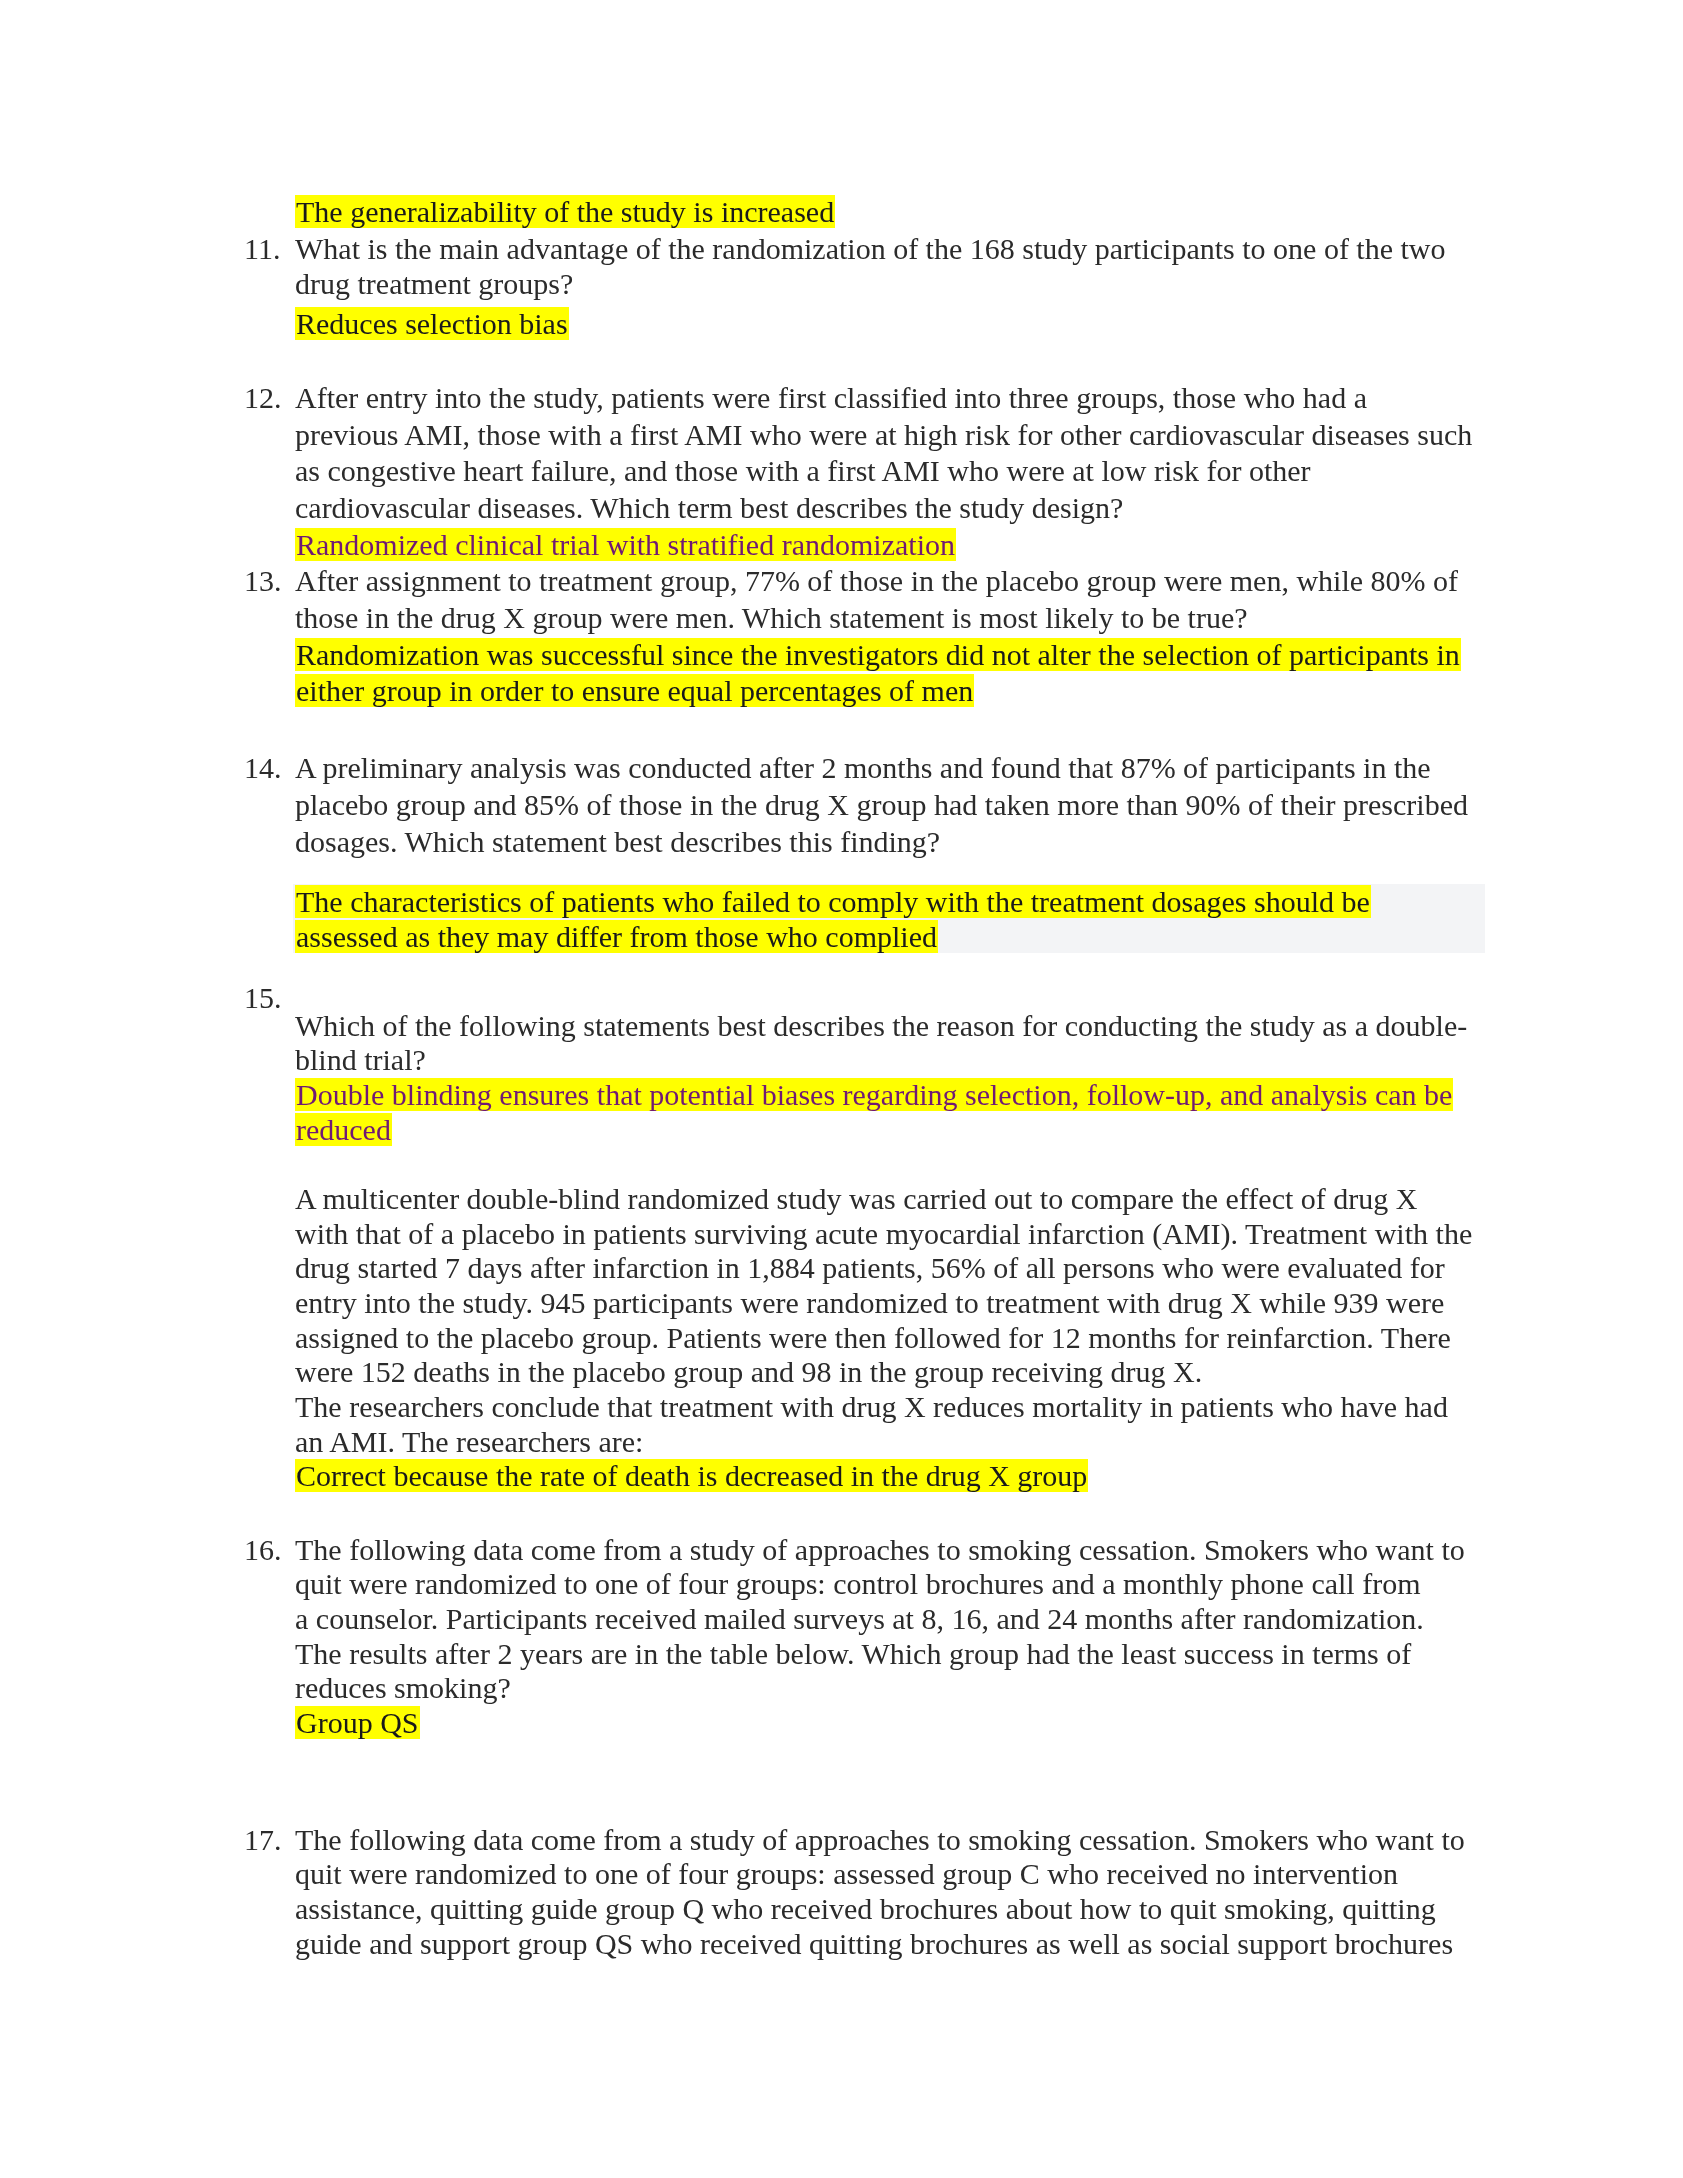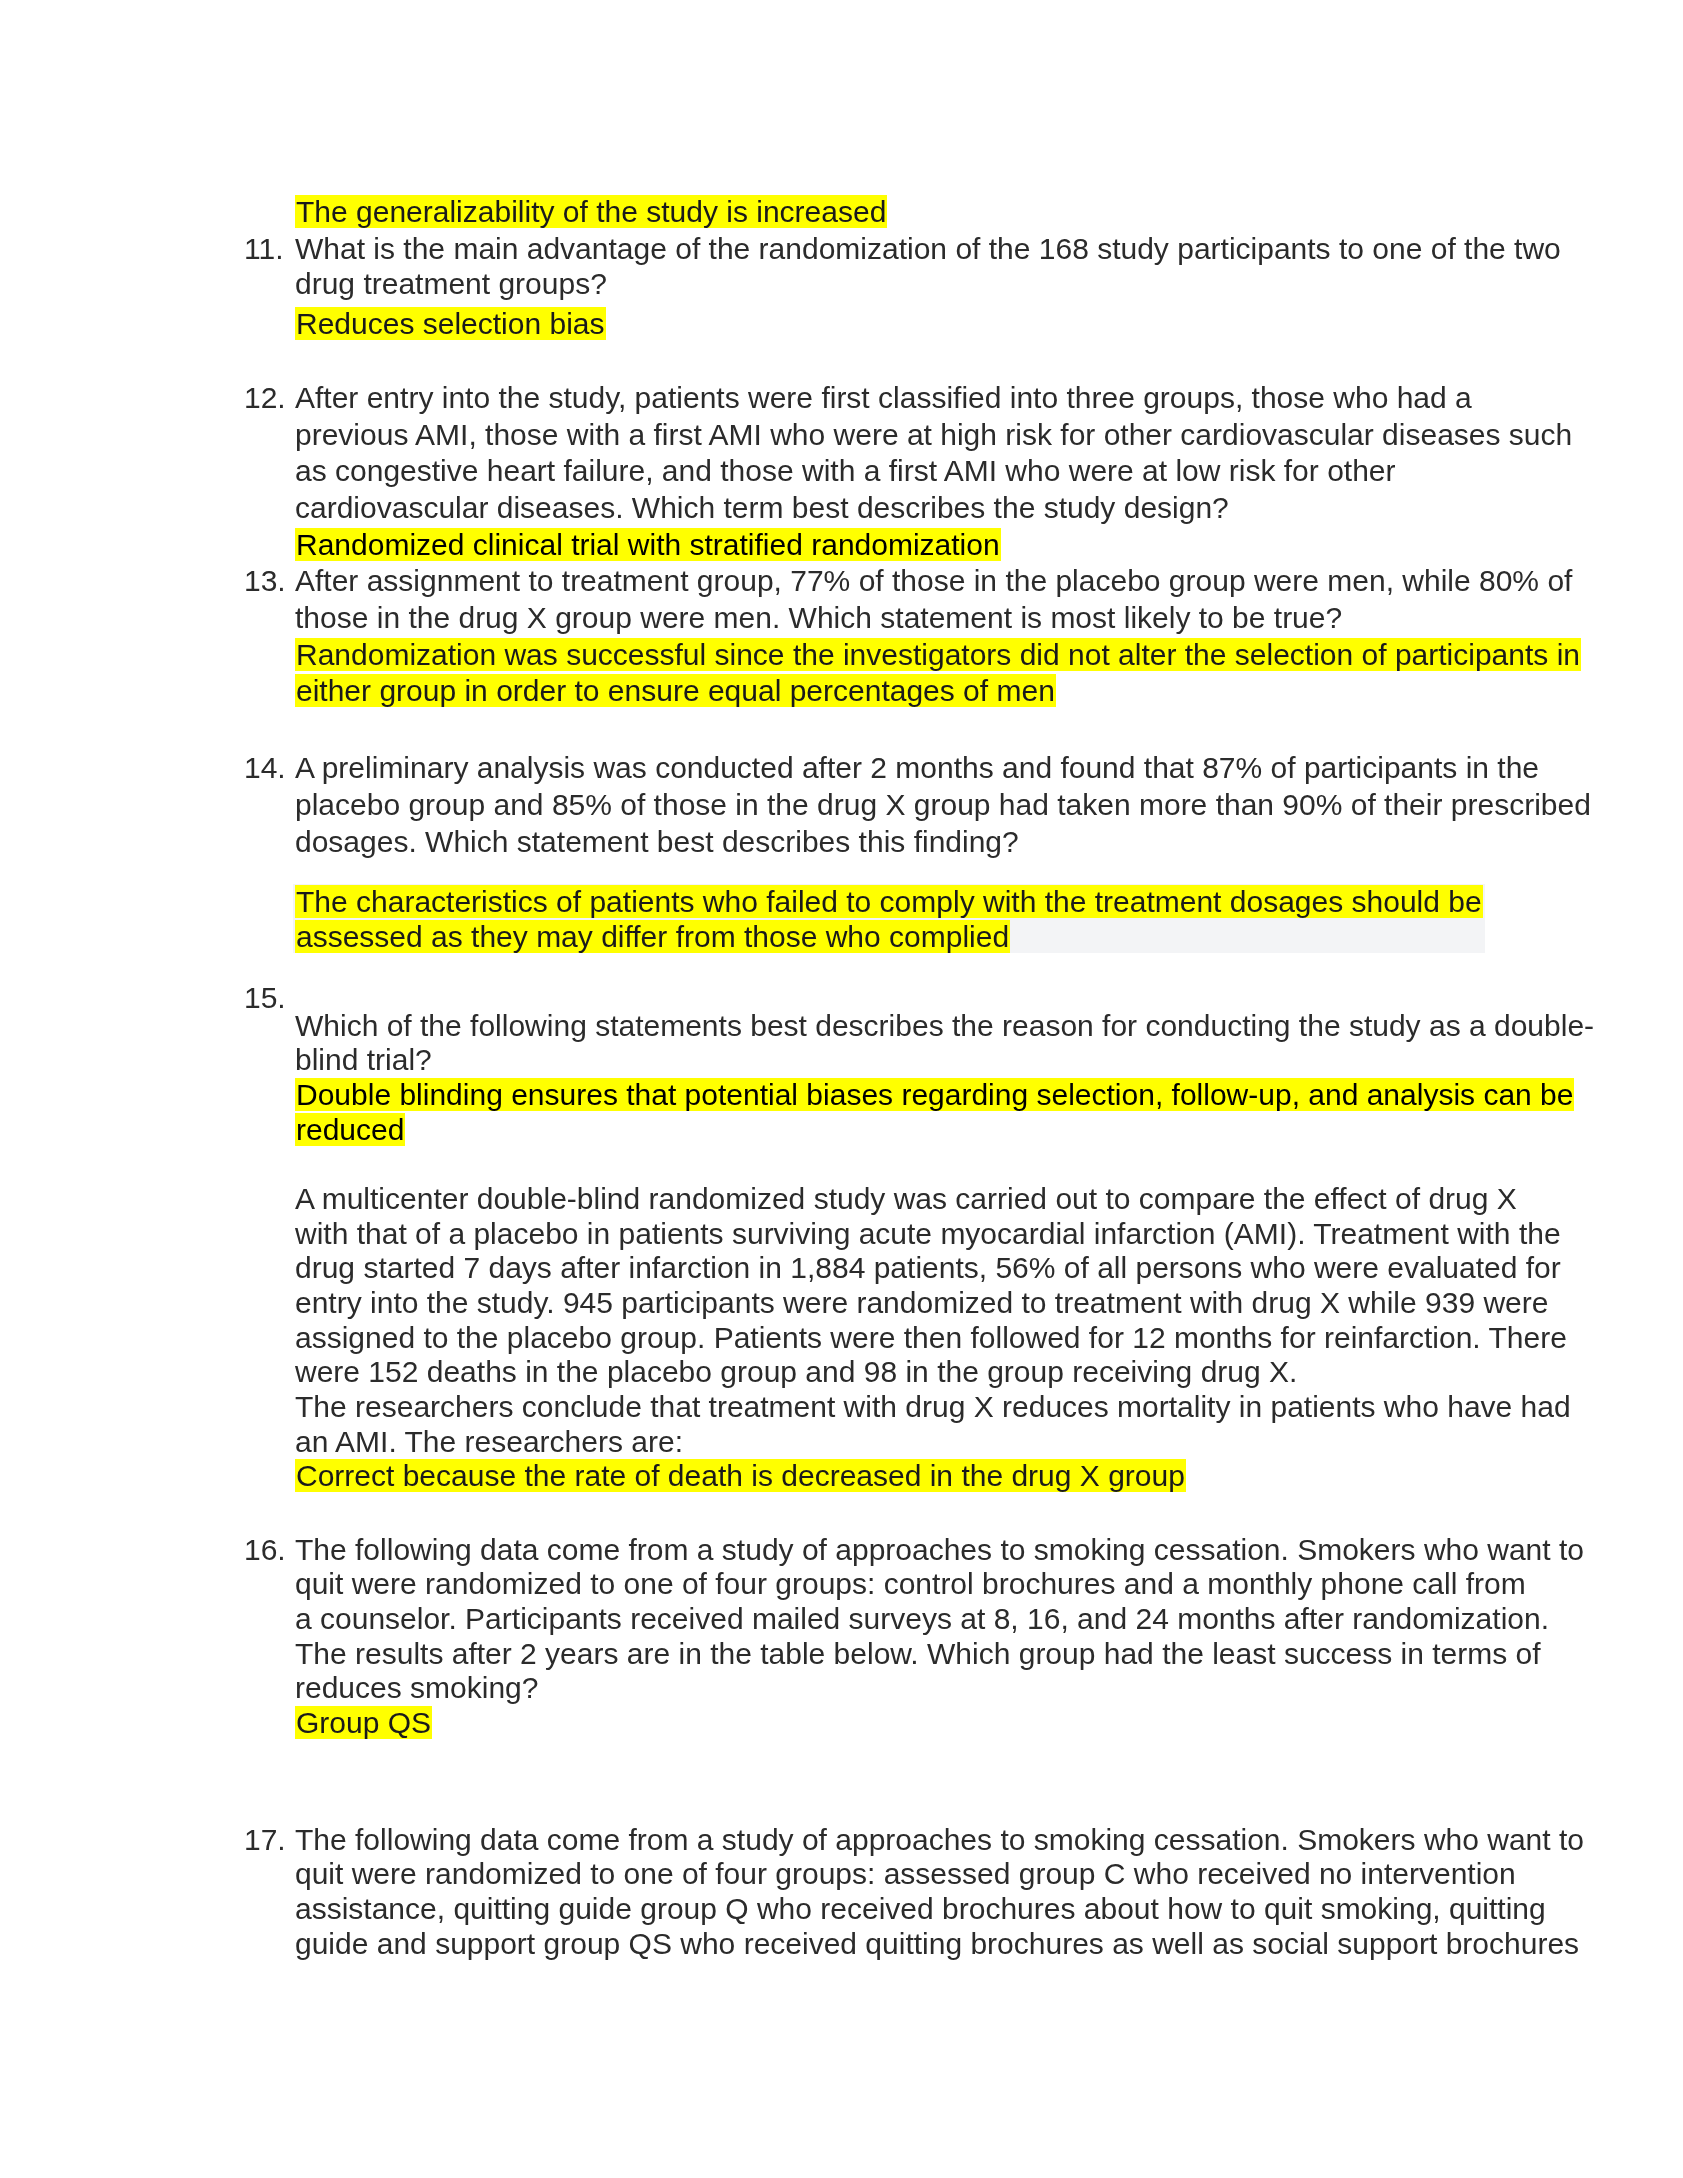--- a/index.html
+++ b/index.html
@@ -1,19 +1,19 @@
 <!DOCTYPE html>
 <html><head>
 <meta charset="utf-8">
 <style>
   html, body { margin: 0; padding: 0; background: #ffffff; }
   body { width: 1683px; height: 2178px; position: relative; overflow: hidden; }
   .page {
     position: absolute; left: 0; top: 0; width: 1683px; height: 2178px;
-    font-family: Liberation Sans, sans-serif;
+    font-family: Liberation Serif, serif;
     color: #2b2b2b;
     font-size: 30px;
   }
   .line {
     position: absolute;
     left: 295px;
     white-space: nowrap;
     line-height: 36px;
     height: 36px;
   }
@@ -22,21 +22,21 @@
     left: 244px;
     white-space: nowrap;
     line-height: 36px;
     height: 36px;
   }
   .hl {
     background: #ffff00;
     color: #1a1a1a;
     padding: 0 1px;
   }
-  .hl-dark { color: #000000; }
+  .hl-dark { color: #701a75; }
   .note-box {
     position: absolute;
     left: 293px; top: 884px;
     width: 1192px; height: 69px;
     background: #f3f4f6;
   }
 </style>
 </head>
 <body>
 

